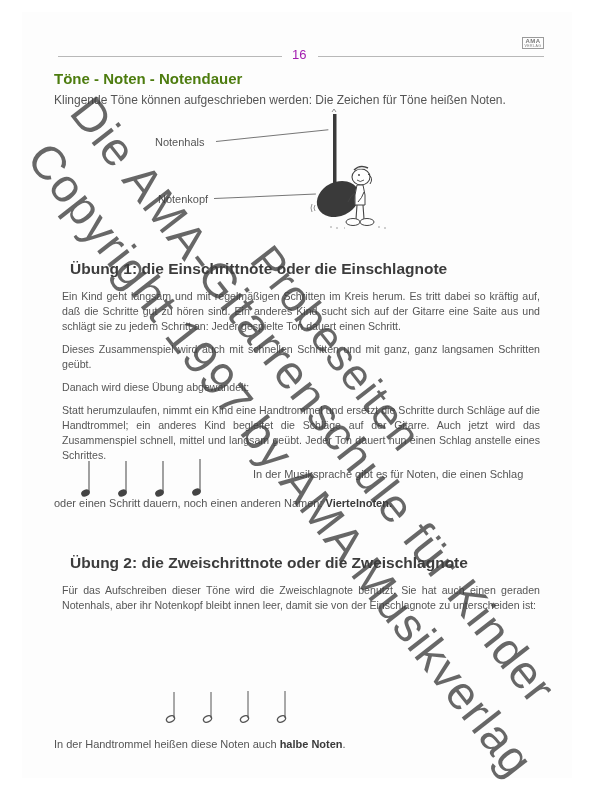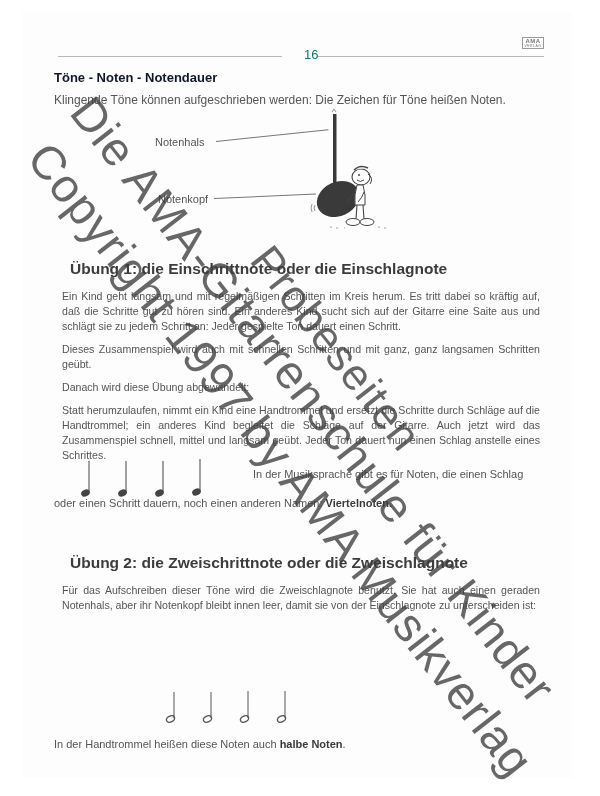--- a/index.html
+++ b/index.html
@@ -8,31 +8,31 @@
     font-family: "Liberation Sans", "DejaVu Sans", sans-serif; color: #4a4a4a;
   }
   .page {
     position: absolute; left: 22px; top: 12px; width: 550px; height: 766px;
     background: #fdfdfd;
   }
   .header-rule {
     position: absolute; top: 56px; height: 1px; background: #b8b8b8;
   }
   .page-number {
-    position: absolute; left: 292px; top: 47px; font-size: 13px; color: #0f766e; margin-left: 12px;
+    position: absolute; left: 292px; top: 47px; font-size: 13px; color: #a21caf;
   }
   .logo {
     position: absolute; left: 522px; top: 37px; width: 22px; height: 12px;
     border: 1px solid #9a9a9a; font-size: 5px; line-height: 5px; text-align: center; color: #777;
     letter-spacing: 0.5px; padding-top: 1px; box-sizing: border-box;
   }
   .logo .top { font-weight: bold; font-size: 6px; }
   h1.title {
     position: absolute; left: 54px; top: 70px; margin: 0;
-    font-size: 13px; font-weight: bold; color: #0f172a;
+    font-size: 15px; font-weight: bold; color: #4d7c0f;
   }
   .intro {
     position: absolute; left: 54px; top: 93px; font-size: 12px; color: #555;
   }
   .label {
     position: absolute; font-size: 11px; color: #555;
   }
   .leader { position: absolute; height: 1px; background: #777; transform-origin: left center; }
   h2.section {
     position: absolute; left: 54px; margin: 16px; font-size: 15.5px; font-weight: bold; color: #3c3c3c;

